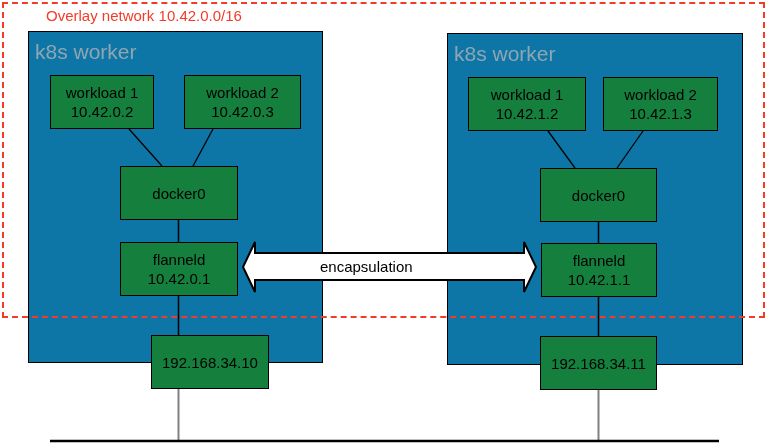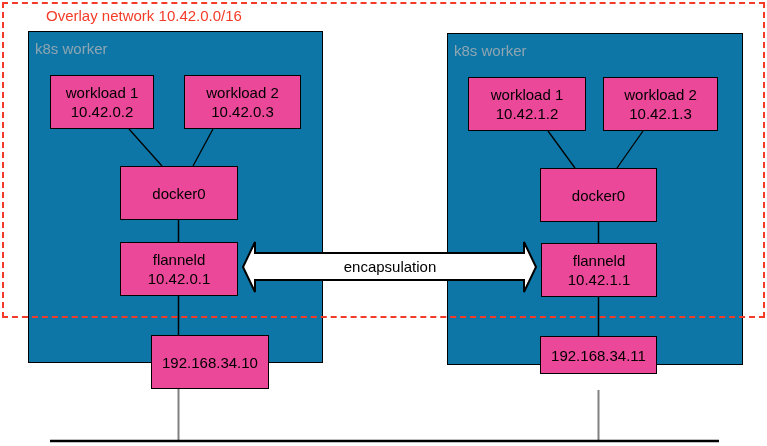--- a/index.html
+++ b/index.html
@@ -16,45 +16,45 @@
     z-index:5;white-space:nowrap;margin-left:34px;
   }
 
   .worker{
     position:absolute;background:#0d76a6;border:1px solid #000;
     box-sizing:border-box;z-index:1;
   }
   .worker-left{left:28px;top:31px;width:295px;height:332px;}
   .worker-right{left:447px;top:33px;width:296px;height:332px;}
   .worker-label{
-    position:absolute;left:6px;top:8px;font-size:15px;color:#8fa6b2;
+    position:absolute;left:6px;top:8px;font-size:21px;color:#8fa6b2;
     white-space:nowrap;
   }
 
   .node{
-    position:absolute;background:#ec4899;border:1px solid #000;
+    position:absolute;background:#15803d;border:1px solid #000;
     box-sizing:border-box;z-index:3;
     display:flex;flex-direction:column;align-items:center;justify-content:center;
     font-size:15px;line-height:19px;color:#000;text-align:center;white-space:nowrap;
   }
   .l-wl1{left:50px;top:75px;width:104px;height:54px;}
   .l-wl2{left:184px;top:75px;width:117px;height:54px;}
   .l-docker0{left:120px;top:166px;width:118px;height:54px;}
   .l-flanneld{left:120px;top:242px;width:118px;height:54px;}
   .l-hostip{left:119px;top:335px;width:118px;height:54px;margin-left:32px;}
   .r-wl1{left:468px;top:77px;width:118px;height:54px;}
   .r-wl2{left:603px;top:77px;width:115px;height:54px;}
   .r-docker0{left:540px;top:168px;width:117px;height:54px;}
   .r-flanneld{left:541px;top:243px;width:116px;height:54px;}
-  .r-hostip{left:540px;top:336px;width:117px;height:38px;}
+  .r-hostip{left:540px;top:336px;width:117px;height:54px;}
 
   .lines-svg{position:absolute;left:0;top:0;width:767px;height:446px;z-index:4;pointer-events:none;}
 
   .arrow-label{
-    position:absolute;left:320px;top:258px;width:140px;text-align:center;
+    position:absolute;left:320px;top:258px;width:140px;text-align:left;
     font-size:15px;color:#000;z-index:5;white-space:nowrap;
   }
 </style>
 </head>
 <body>
 
 <div class="stage">
 
   <div class="overlay-boundary"></div>
   <div class="overlay-title">Overlay network 10.42.0.0/16</div>

